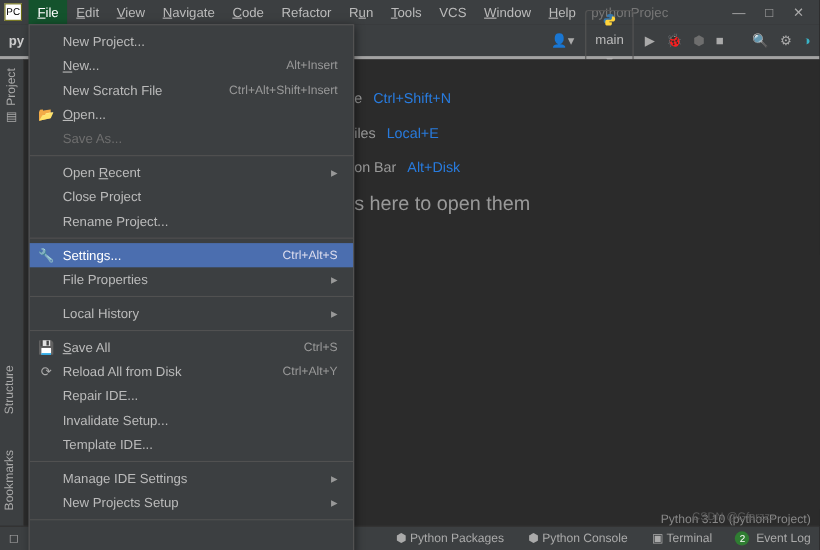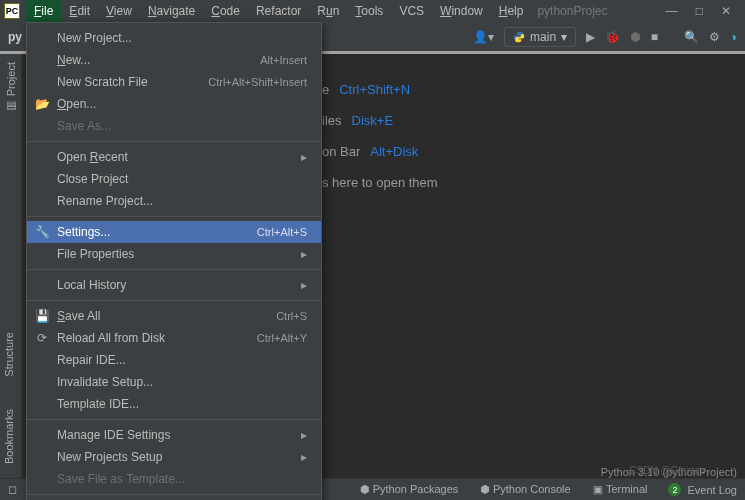--- a/index.html
+++ b/index.html
@@ -1,46 +1,46 @@
 <!DOCTYPE html>
 <html><head>
 <meta charset="utf-8">
 <style>
 * { margin: 0; padding: 0; box-sizing: border-box; font-family: "Segoe UI", sans-serif; }
 body { background: #2b2b2b; width: 745px; height: 500px; overflow: hidden; color: #bbb; font-size: 12px; position: relative; }
 
 .titlebar { height: 22px; background: #3c3f41; display: flex; align-items: center; padding: 0 4px; }
-.app-icon { width: 16px; height: 16px; background: #ffffff; border: 1px solid #6b6b10; margin-right: 6px; display: flex; align-items: center; justify-content: center; font-size: 9px; color: #000; font-weight: bold; }
+.app-icon { width: 16px; height: 16px; background: #ffffff; border: 1px solid #6b6b10; margin-right: 6px; display: flex; align-items: center; justify-content: center; font-size: 9px; color: #000; font-weight: normal; }
 .menu-bar { display: flex; height: 22px; }
 .menu-item { padding: 0 8px; line-height: 22px; cursor: default; }
 .menu-item.active { background: #14532d; color: #fff; }
 .menu-item u { text-decoration: underline; }
 .project-name { color: #777; margin-left: 6px; }
 .win-controls { margin-left: auto; display: flex; gap: 18px; padding-right: 10px; color: #aaa; }
 
 .toolbar { height: 32px; background: #3c3f41; border-bottom: 3px solid #a3a3a3; display: flex; align-items: center; padding: 0 8px; }
 .tab { font-weight: bold; color: #ccc; }
 .toolbar-right { margin-left: auto; display: flex; align-items: center; gap: 10px; }
-.run-config { border: 1px solid #555; border-radius: 3px; padding: 2px 8px; display: flex; align-items: center; gap: 5px; font-size: 12px; }
+.run-config { border: 1px solid #555; border-radius: 3px; padding: 2px 8px; display: flex; align-items: center; gap: 5px; font-size: 12px; flex-direction: column; }
 .py-icon { width: 12px; height: 12px; }
 .run-btn { color: #499c54; }
 .bug-btn { color: #499c54; }
 .stop-btn { color: #6e6e6e; }
 .tb-icon { color: #aaa; cursor: pointer; }
 
 .left-rail { position: absolute; left: 0; top: 54px; bottom: 22px; width: 22px; background: #3c3f41; border-right: 1px solid #323232; }
 .rail-lbl { writing-mode: vertical-rl; transform: rotate(180deg); font-size: 11px; color: #aaa; padding: 8px 3px; display: flex; align-items: center; gap: 4px; }
 .rail-top { display: flex; flex-direction: column; }
 .rail-bottom { position: absolute; bottom: 6px; display: flex; flex-direction: column; gap: 16px; }
 
 .editor { position: absolute; left: 22px; top: 54px; right: 0; bottom: 22px; background: #2b2b2b; padding: 20px 0 0 300px; }
 .hint-row { display: flex; gap: 10px; padding: 8px 0; font-size: 13px; }
 .hint-label { color: #999; }
 .hint-key { color: #287bde; }
-.hint-text { color: #999; font-size: 13px; padding: 8px 0; }
+.hint-text { color: #999; font-size: 18px; padding: 8px 0; }
 
 .file-menu { position: absolute; left: 26px; top: 22px; width: 296px; background: #3c3f41; border: 1px solid #555; box-shadow: 2px 2px 8px rgba(0,0,0,0.5); z-index: 10; padding: 4px 0; }
 .fm-item { display: flex; align-items: center; padding: 3px 14px 3px 30px; font-size: 12px; color: #bbb; position: relative; height: 22px; }
 .fm-item.selected { background: #4b6eaf; color: #fff; }
 .fm-item.disabled { color: #6e6e6e; }
 .fm-item .shortcut { margin-left: auto; color: #999; font-size: 11px; }
 .fm-item.selected .shortcut { color: #dde; }
 .fm-item .arrow { margin-left: auto; color: #999; }
 .fm-sep { height: 1px; background: #515151; margin: 4px 0; }
 .fm-icon { position: absolute; left: 8px; width: 14px; color: #aaa; text-align: center; }
@@ -120,21 +120,21 @@
   </div>
 </div>
 
 <div class="editor">
   <div class="hint-row">
       <span class="hint-label">e</span>
       <span class="hint-key">Ctrl+Shift+N</span>
     </div>
   <div class="hint-row">
       <span class="hint-label">iles</span>
-      <span class="hint-key">Disk+E</span>
+      <span class="hint-key">Local+E</span>
     </div>
   <div class="hint-row">
       <span class="hint-label">on Bar</span>
       <span class="hint-key">Alt+Disk</span>
     </div>
   <div class="hint-text">s here to open them</div>
 </div>
 
 <div class="file-menu">
   <div class="fm-item">
@@ -202,23 +202,20 @@
       <span>Template IDE...</span>
     </div>
   <div class="fm-sep"></div>
   <div class="fm-item">
       <span>Manage IDE Settings</span>
       <span class="arrow">▸</span>
     </div>
   <div class="fm-item">
       <span>New Projects Setup</span>
       <span class="arrow">▸</span>
-    </div>
-  <div class="fm-item disabled">
-      <span>Save File as Template...</span>
     </div>
   <div class="fm-sep"></div>
   <div class="fm-item"></div>
 
 </div>
 
 <div class="sb-interp">Python 3.10 (pythonProject)</div>
 <div class="watermark">CSDN @Gfarzzz</div>
 
 <div class="statusbar">

